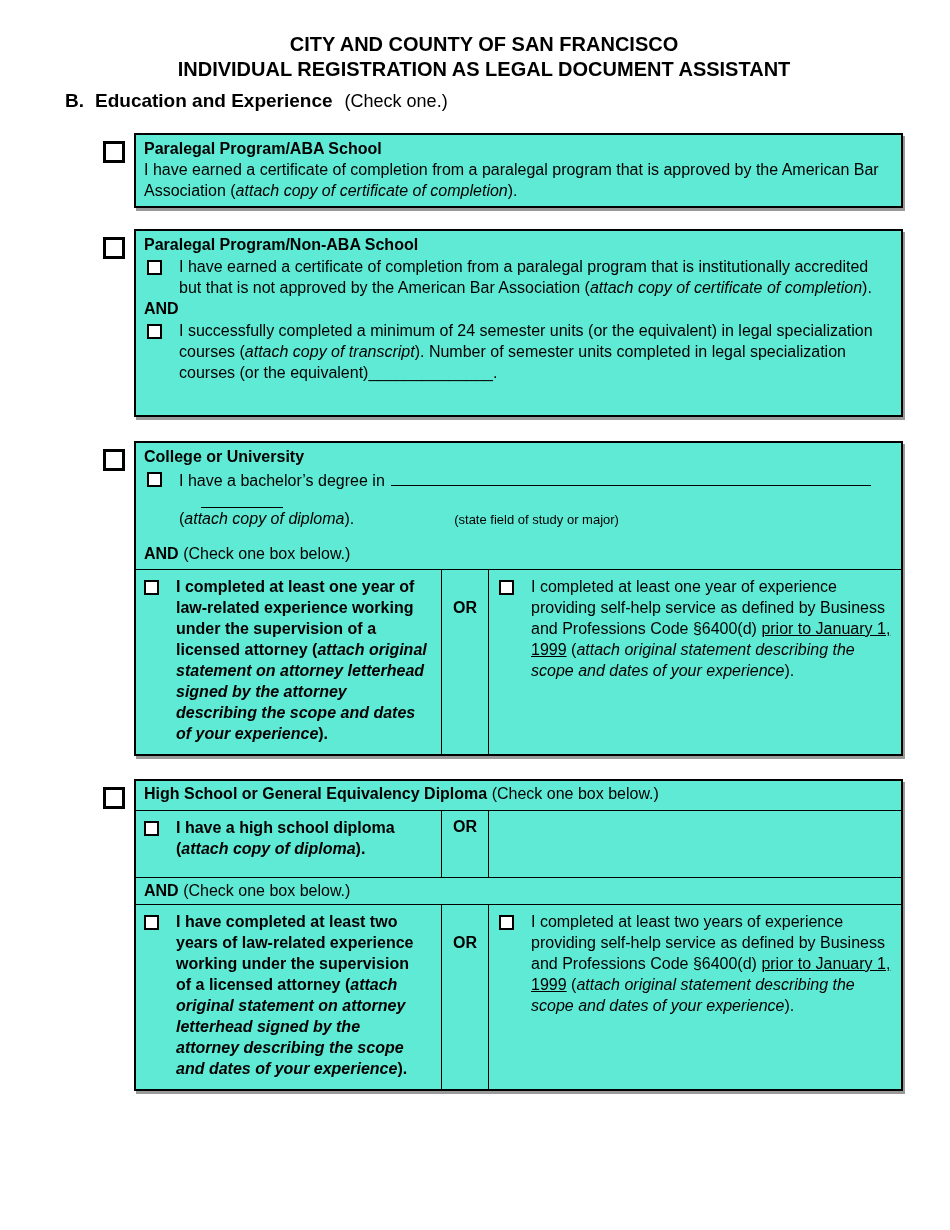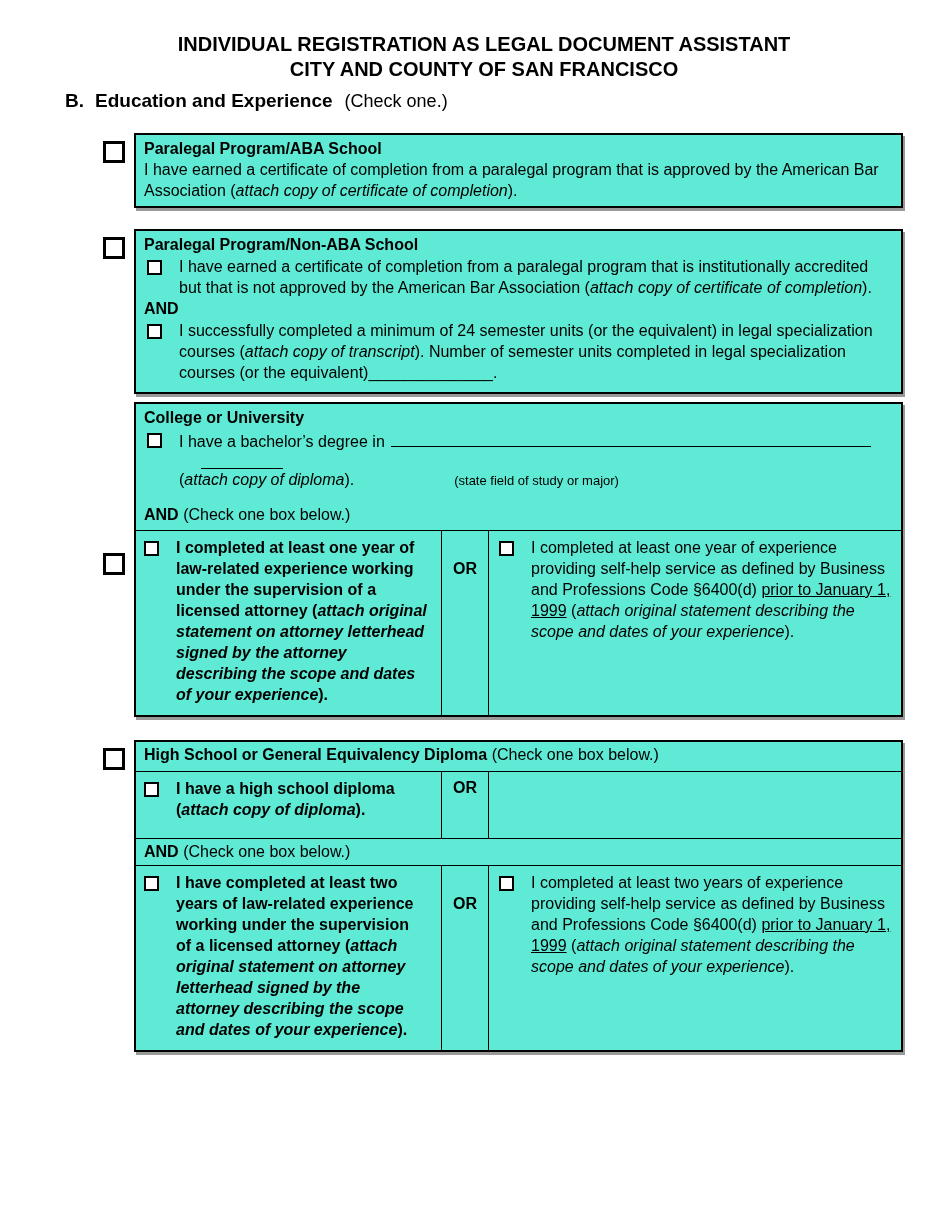--- a/index.html
+++ b/index.html
@@ -16,21 +16,21 @@
   .sec-note   { font-size: 18px; }
 
   .option { display: flex; align-items: flex-start; margin-left: 38px; margin-top: 21px; }
   .chk { display: inline-block; background: #fff; flex: none; }
   .chk-lg { width: 22px; height: 22px; border: 3px solid #000; margin-top: 8px; margin-right: 9px; }
   .chk-sm { width: 15px; height: 15px; border: 2px solid #000; }
 
   .obox { flex: 1; border: 2px solid #000; box-shadow: 2px 3px 0 #999; background: #5eead4;
           font-size: 16px; line-height: 21px; }
   .pad  { padding: 3px 8px 5px 8px; }
-  .pad-deep { padding-bottom: 9px; }
+  .pad-deep { padding-bottom: 32px; }
   .ohead { font-weight: bold; }
   .and-label { font-weight: bold; }
 
   .item { display: flex; margin-left: 3px; margin-top: 1px; }
   .chk-col { width: 32px; flex: none; padding-top: 3px; }
   .itext { flex: 1; }
   i { font-style: italic; }
   .u { text-decoration: underline; }
 
   .degree-row { display: flex; align-items: baseline; }
@@ -57,22 +57,22 @@
 
   .footer { position: relative; margin-top: 86px; height: 20px; font-size: 14px; }
   .pageno { position: absolute; left: 418px; }
   .rev { position: absolute; right: 0; }
 </style>
 </head>
 <body>
 
 <div class="page">
 
+  <div class="title">CITY AND COUNTY OF SAN FRANCISCO</div>
   <div class="title">INDIVIDUAL REGISTRATION AS LEGAL DOCUMENT ASSISTANT</div>
-  <div class="title">CITY AND COUNTY OF SAN FRANCISCO</div>
 
   <div class="section-heading">
     <span class="sec-letter">B.</span>
     <span class="sec-title">Education and Experience</span>
     <span class="sec-note">(Check one.)</span>
   </div>
 
   <div class="option">
     <span class="chk chk-lg"></span>
     <div class="obox pad">
@@ -90,21 +90,21 @@
         <div class="itext"><span>I have earned a certificate of completion from a paralegal program that is institutionally accredited but that is not approved by the American Bar Association (</span><i>attach copy of certificate of completion</i><span>).</span></div>
       </div>
       <div class="and-label">AND</div>
       <div class="item">
         <span class="chk-col"><span class="chk chk-sm"></span></span>
         <div class="itext"><span>I successfully completed a minimum of 24 semester units (or the equivalent) in legal specialization courses (</span><i>attach copy of transcript</i><span>).  Number of semester units completed in legal specialization courses (or the equivalent)</span><span>______________</span><span>.</span></div>
       </div>
     </div>
   </div>
 
-  <div class="option" style="margin-top:8px;align-items:center;">
+  <div class="option" style="margin-top:24px;">
     <span class="chk chk-lg"></span>
     <div class="obox">
       <div class="pad">
         <div class="ohead">College or University</div>
         <div class="item">
           <span class="chk-col"><span class="chk chk-sm"></span></span>
           <div class="itext degree-row">
             <span>I have a bachelor’s degree in</span>
             <span class="blankline"></span>
           </div>

